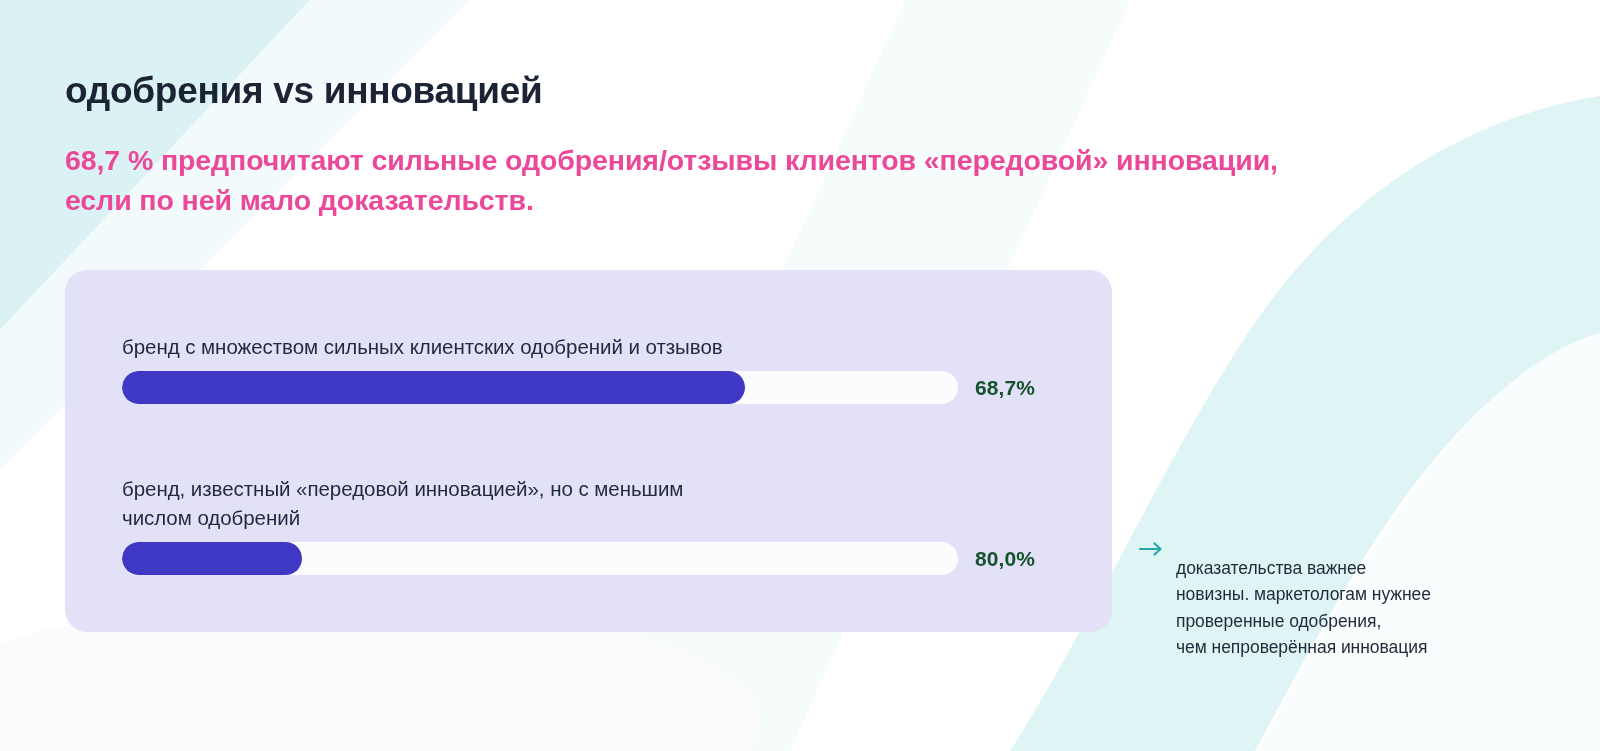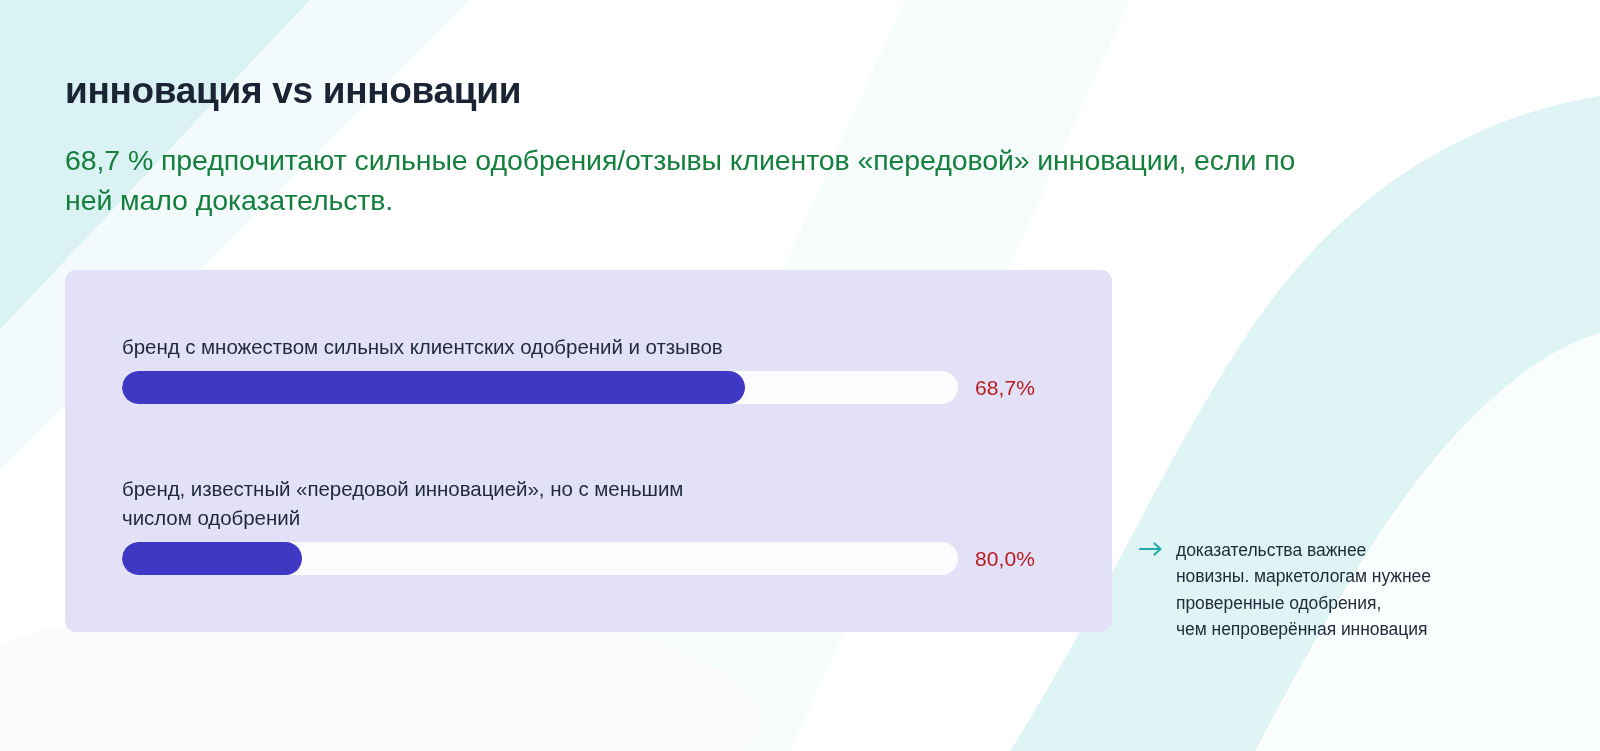--- a/index.html
+++ b/index.html
@@ -45,35 +45,35 @@
     line-height: 1.15;
     white-space: nowrap;
   }
 
   .subhead {
     position: absolute;
     left: 65px;
     top: 141px;
     width: 1260px;
     font-size: 28.5px;
-    font-weight: 400;
+    font-weight: 700;
     line-height: 1.40;
-    color: #15803d;
+    color: #ec4899;
     letter-spacing: -0.1px;
   }
 
   
   .chart-card {
     position: absolute;
     left: 65px;
     top: 270px;
     width: 1047px;
     height: 362px;
     background: #E3E1F8;
-    border-radius: 11px;
+    border-radius: 22px;
   }
 
   .bar-group { position: absolute; left: 57px; width: 950px; }
   .bar-group.g1 { top: 62px; }
   .bar-group.g2 { top: 176px; margin-top: 28px; }
 
   .bar-label {
     font-size: 20.5px;
     font-weight: 400;
     color: #1F2A3A;
@@ -103,22 +103,22 @@
     position: absolute;
     left: 0;
     top: 0;
     height: 100%;
     background: #3F38C4;
     border-radius: 17px;
   }
 
   .bar-value {
     font-size: 21px;
-    font-weight: 400;
-    color: #b91c1c;
+    font-weight: 700;
+    color: #14532d;
     letter-spacing: 0.1px;
     white-space: nowrap;
   }
 
   
   .insight {
     position: absolute;
     left: 1139px;
     top: 537px;
     display: flex;
@@ -133,20 +133,21 @@
     height: 16px;
     display: block;
   }
 
   .insight-text {
     font-size: 17.5px;
     line-height: 1.50;
     color: #1F2A3A;
     letter-spacing: -0.05px;
     white-space: pre-line;
+    margin-top: 18px;
   }
 </style>
 </head>
 <body>
 
 <svg id="bg-decor" viewBox="0 0 1600 751" preserveAspectRatio="none" aria-hidden="true">
   <rect x="0" y="0" width="1600" height="751" fill="#FFFFFF"></rect>
 
   <polygon points="0,0 310,0 0,330" fill="#DBF2F4"></polygon>
   <polygon points="310,0 470,0 0,470 0,330" fill="#F2FAFB"></polygon>
@@ -159,21 +160,21 @@
            C1520,370 1560,345 1600,333 Z"></path>
   <path fill="#FAFDFD" d="M1600,333 C1555,347 1512,377 1468,424
            C1392,505 1333,614 1258,751
            L1600,751 Z"></path>
 
   <ellipse cx="330" cy="720" rx="430" ry="120" fill="#FBFAFC"></ellipse>
 </svg>
 
 <div class="page">
 
-  <h1 class="headline">инновация vs инновации</h1>
+  <h1 class="headline">одобрения vs инновацией</h1>
 
   <p class="subhead">68,7 % предпочитают сильные одобрения/отзывы клиентов «передовой» инновации, если по ней мало доказательств.</p>
 
   <div class="chart-card">
 
     <div class="bar-group g1">
       <div class="bar-label">бренд с множеством сильных клиентских одобрений и отзывов</div>
       <div class="bar-row">
         <div class="bar-track">
           <div class="bar-fill" style="width: 74.5%;"></div>

